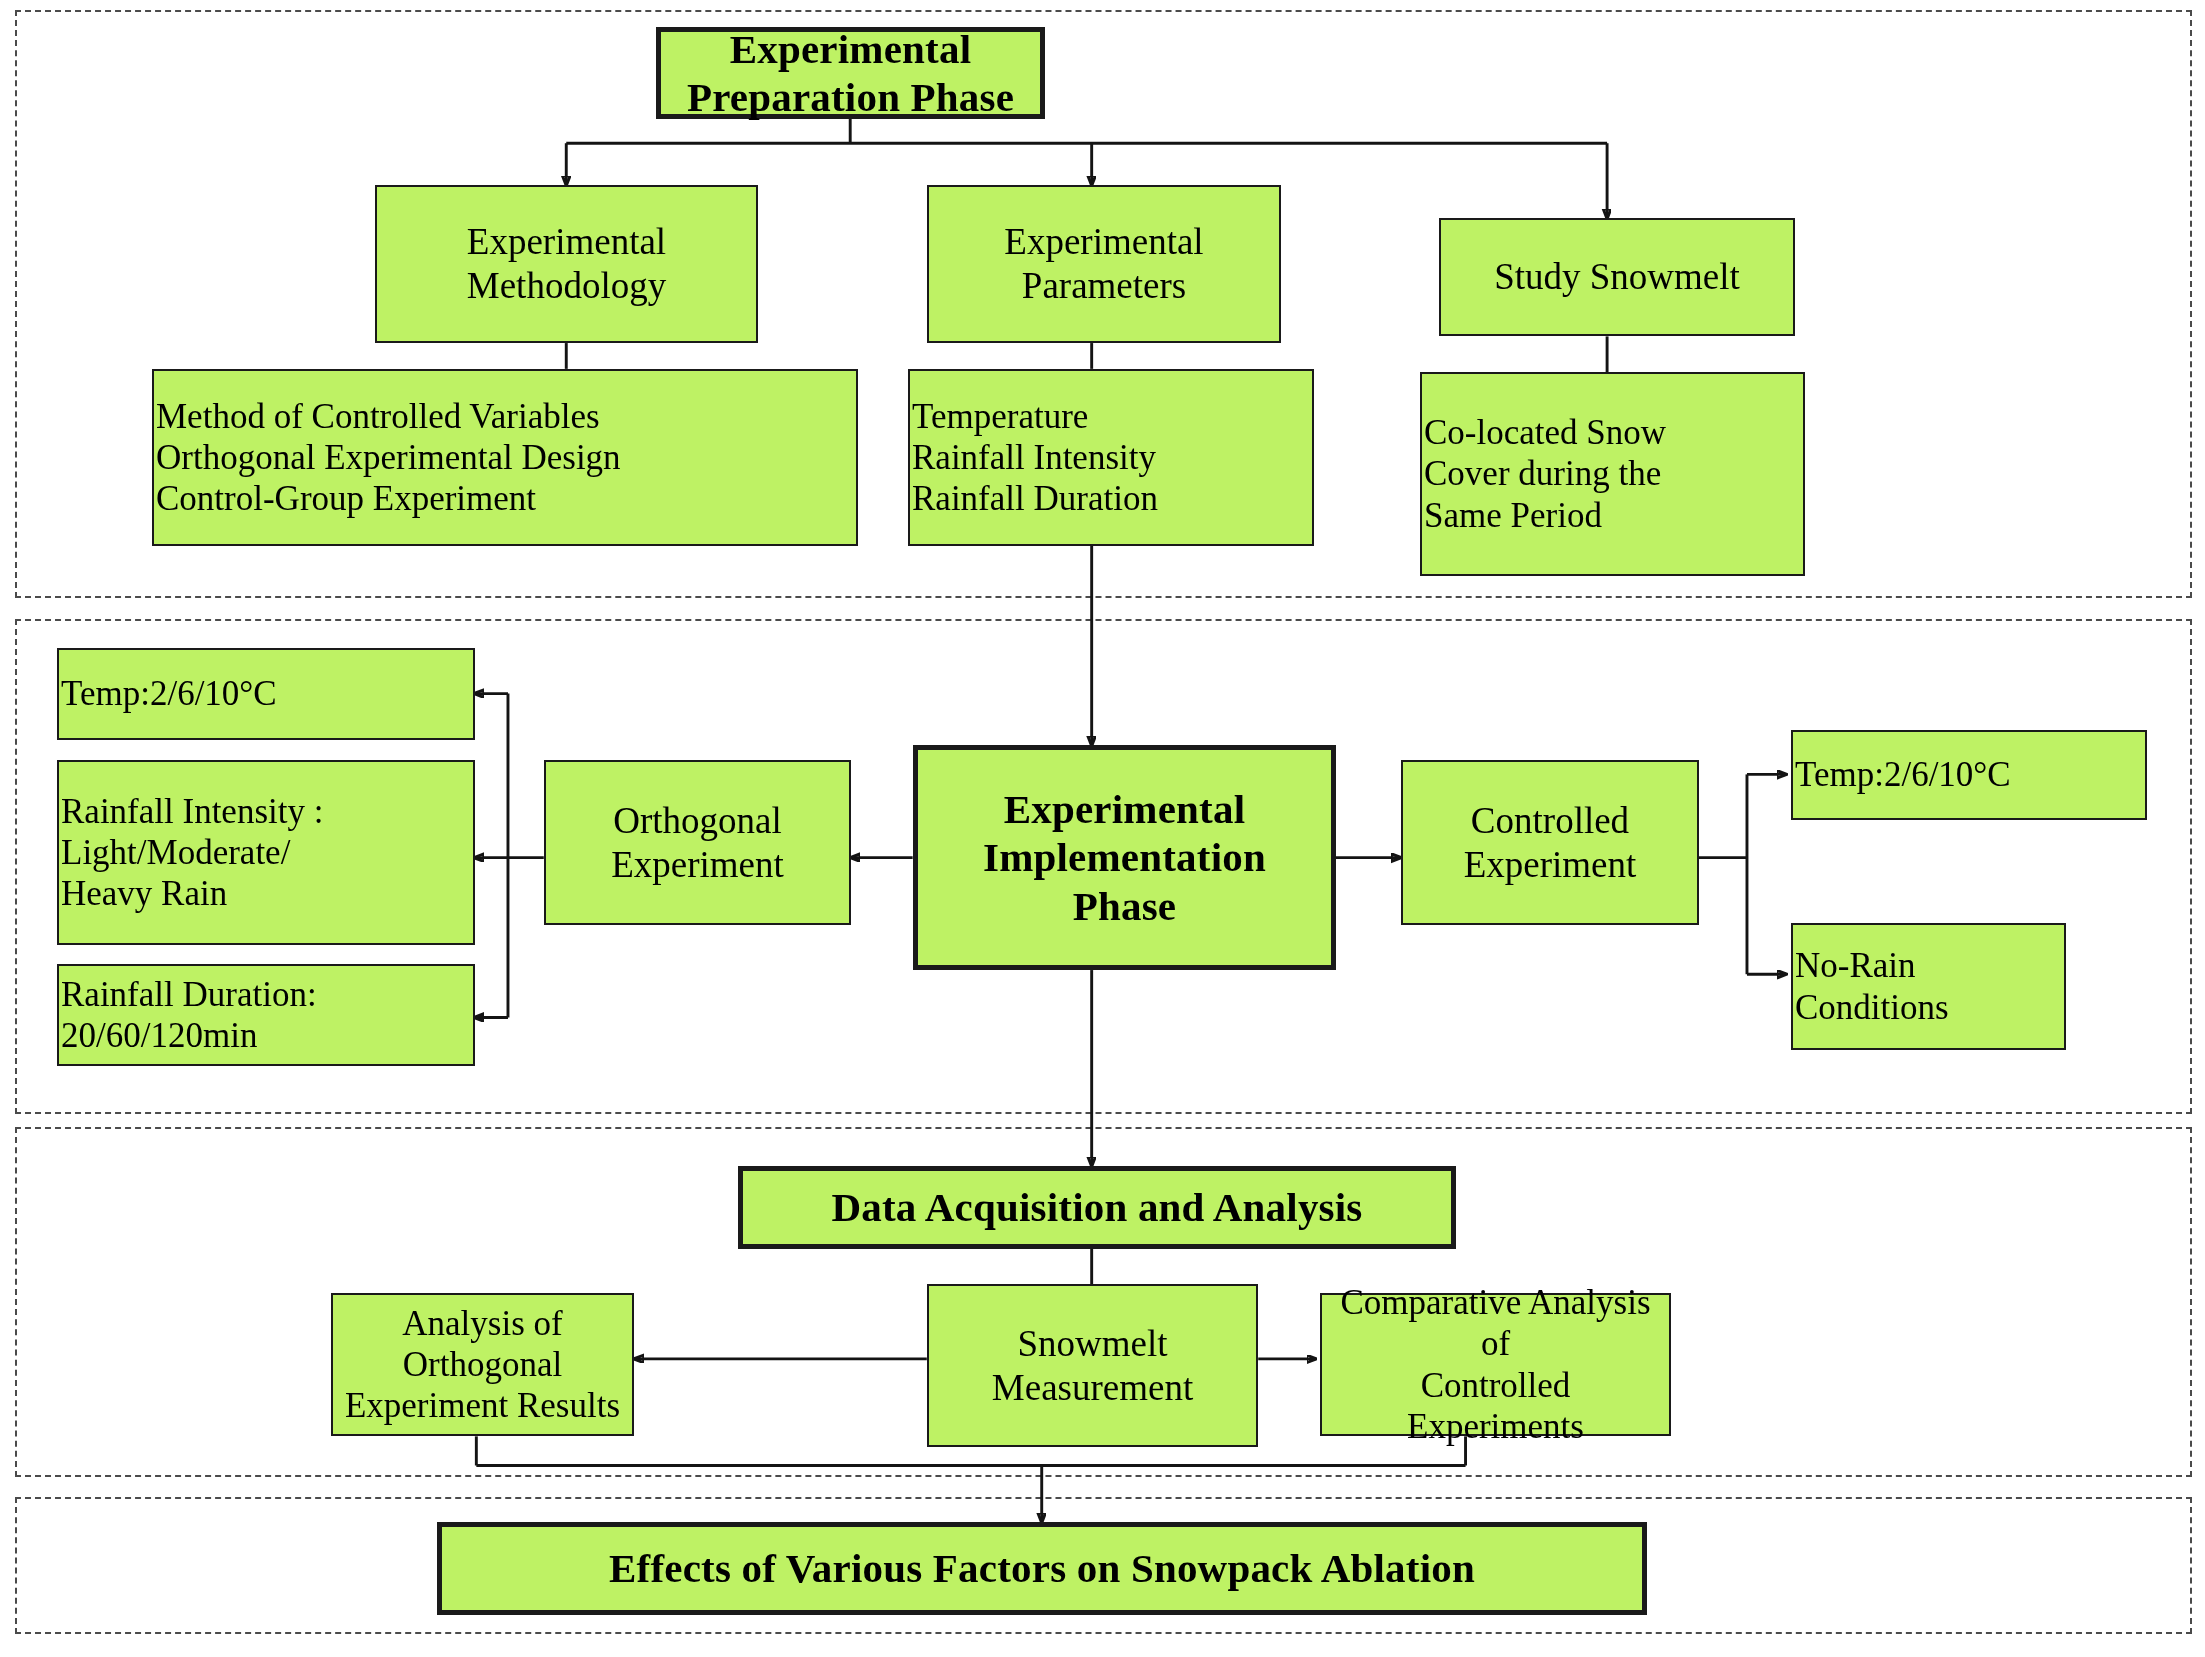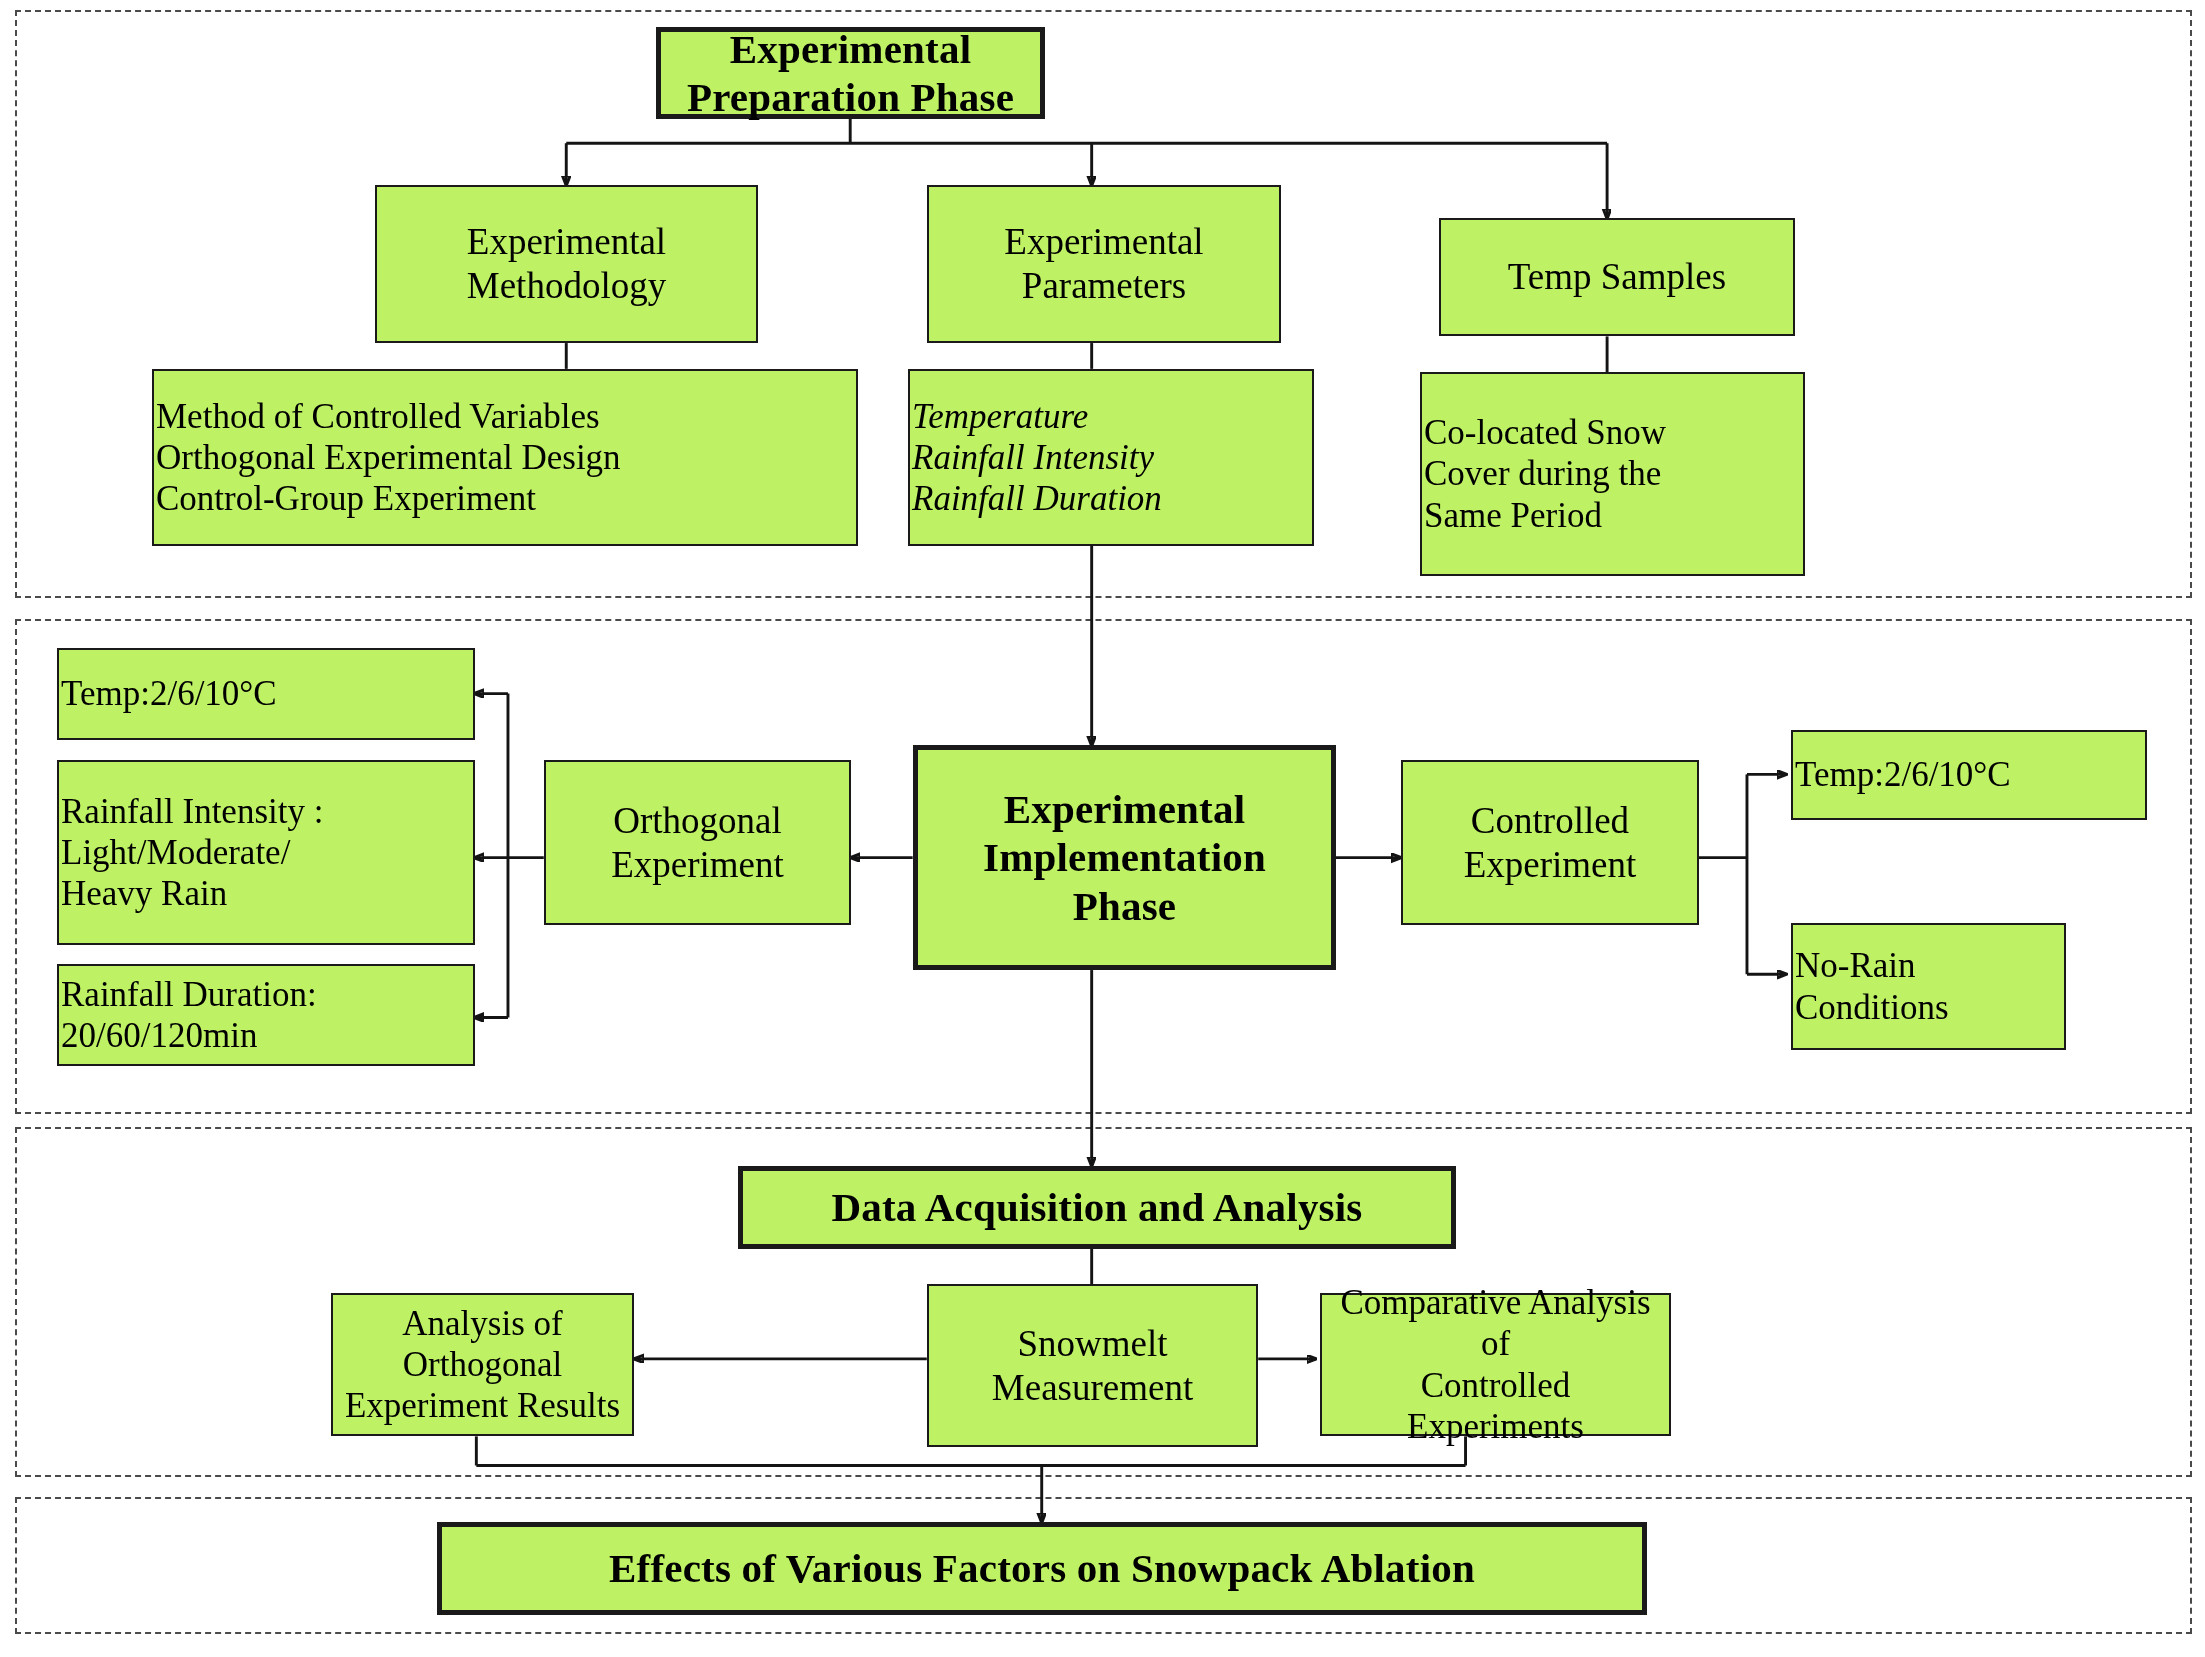--- a/index.html
+++ b/index.html
@@ -95,27 +95,27 @@
   </svg>
 
   <div class="node heavy fs-title" style="left:656px;top:27px;width:389px;height:92px;">Experimental Preparation Phase</div>
 
   <div class="node fs-mid" style="left:375px;top:185px;width:383px;height:158px;">Experimental
 Methodology</div>
 
   <div class="node fs-mid" style="left:927px;top:185px;width:354px;height:158px;">Experimental
 Parameters</div>
 
-  <div class="node fs-mid" style="left:1439px;top:218px;width:356px;height:118px;">Temp Samples</div>
+  <div class="node fs-mid" style="left:1439px;top:218px;width:356px;height:118px;">Study Snowmelt</div>
 
   <div class="node left-align fs-body" style="left:152px;top:369px;width:706px;height:177px;">Method of Controlled Variables
 Orthogonal Experimental Design
 Control-Group Experiment</div>
 
-  <div class="node left-align fs-body" style="left:908px;top:369px;width:406px;height:177px;font-style:italic;">Temperature
+  <div class="node left-align fs-body" style="left:908px;top:369px;width:406px;height:177px;">Temperature
 Rainfall Intensity
 Rainfall Duration</div>
 
   <div class="node left-align fs-body" style="left:1420px;top:372px;width:385px;height:204px;">Co-located Snow
 Cover during the
 Same Period</div>
 
   <div class="node left-align fs-body" style="left:57px;top:648px;width:418px;height:92px;">Temp:2/6/10°C</div>
 
   <div class="node left-align fs-body" style="left:57px;top:760px;width:418px;height:185px;">Rainfall Intensity :

